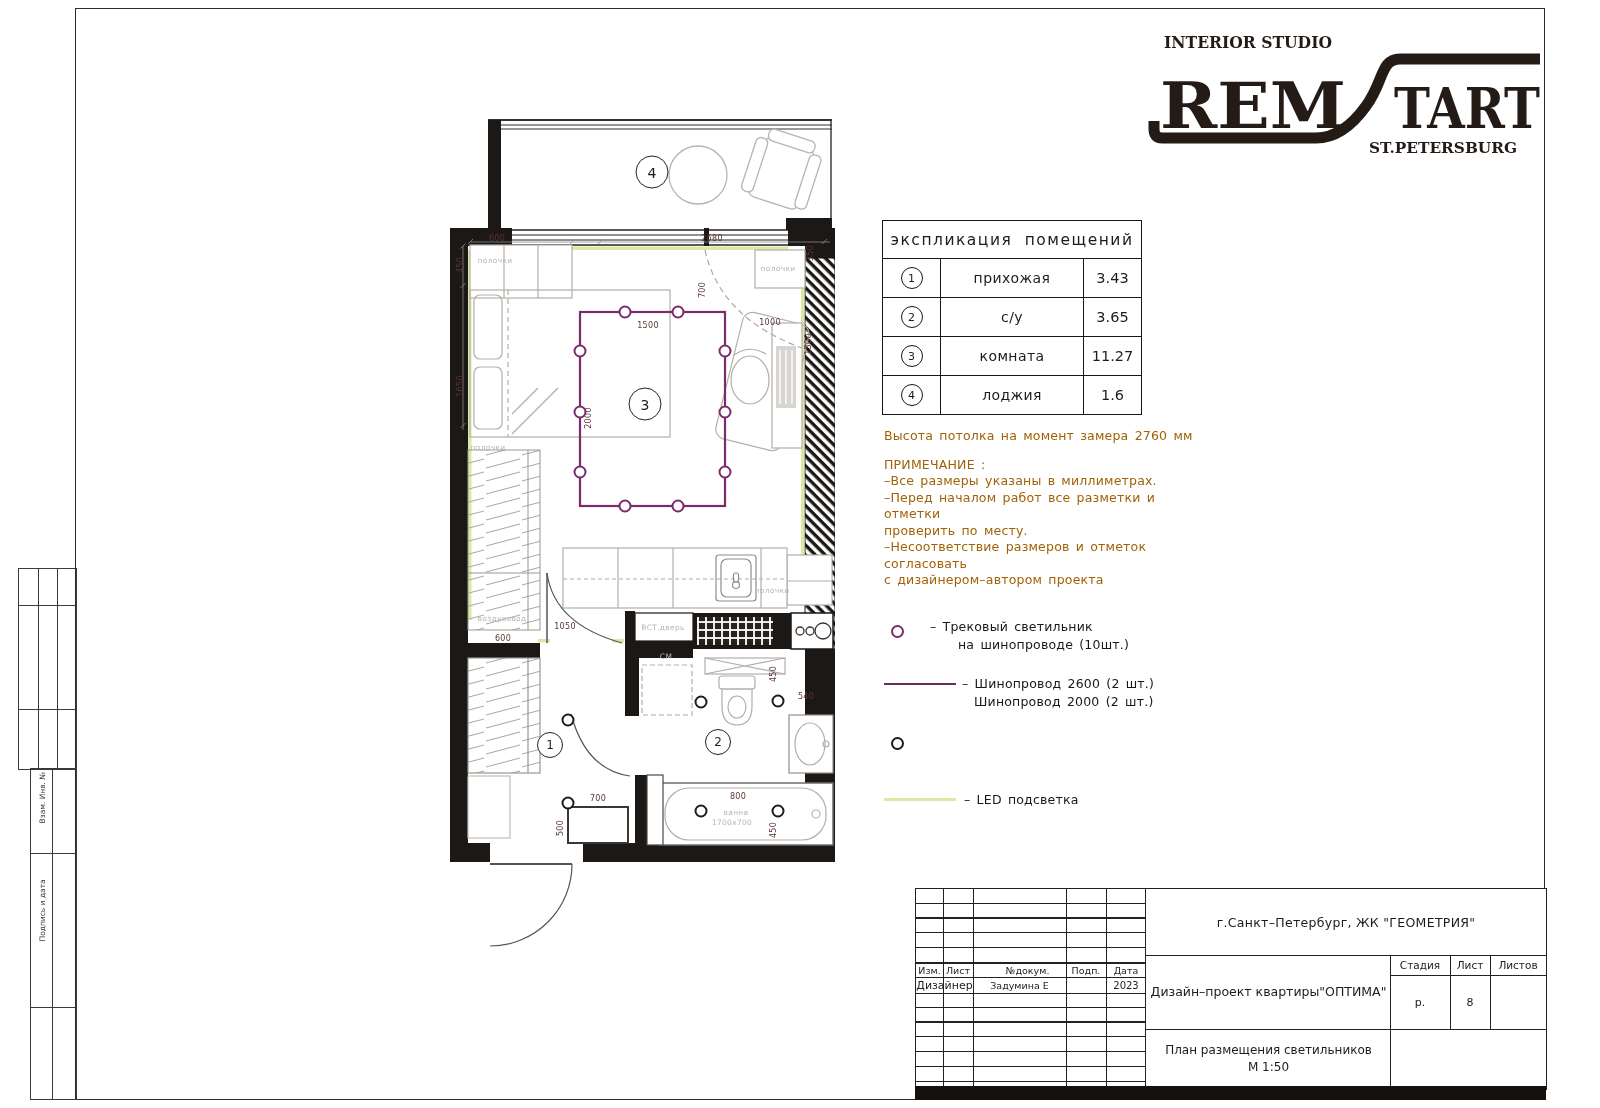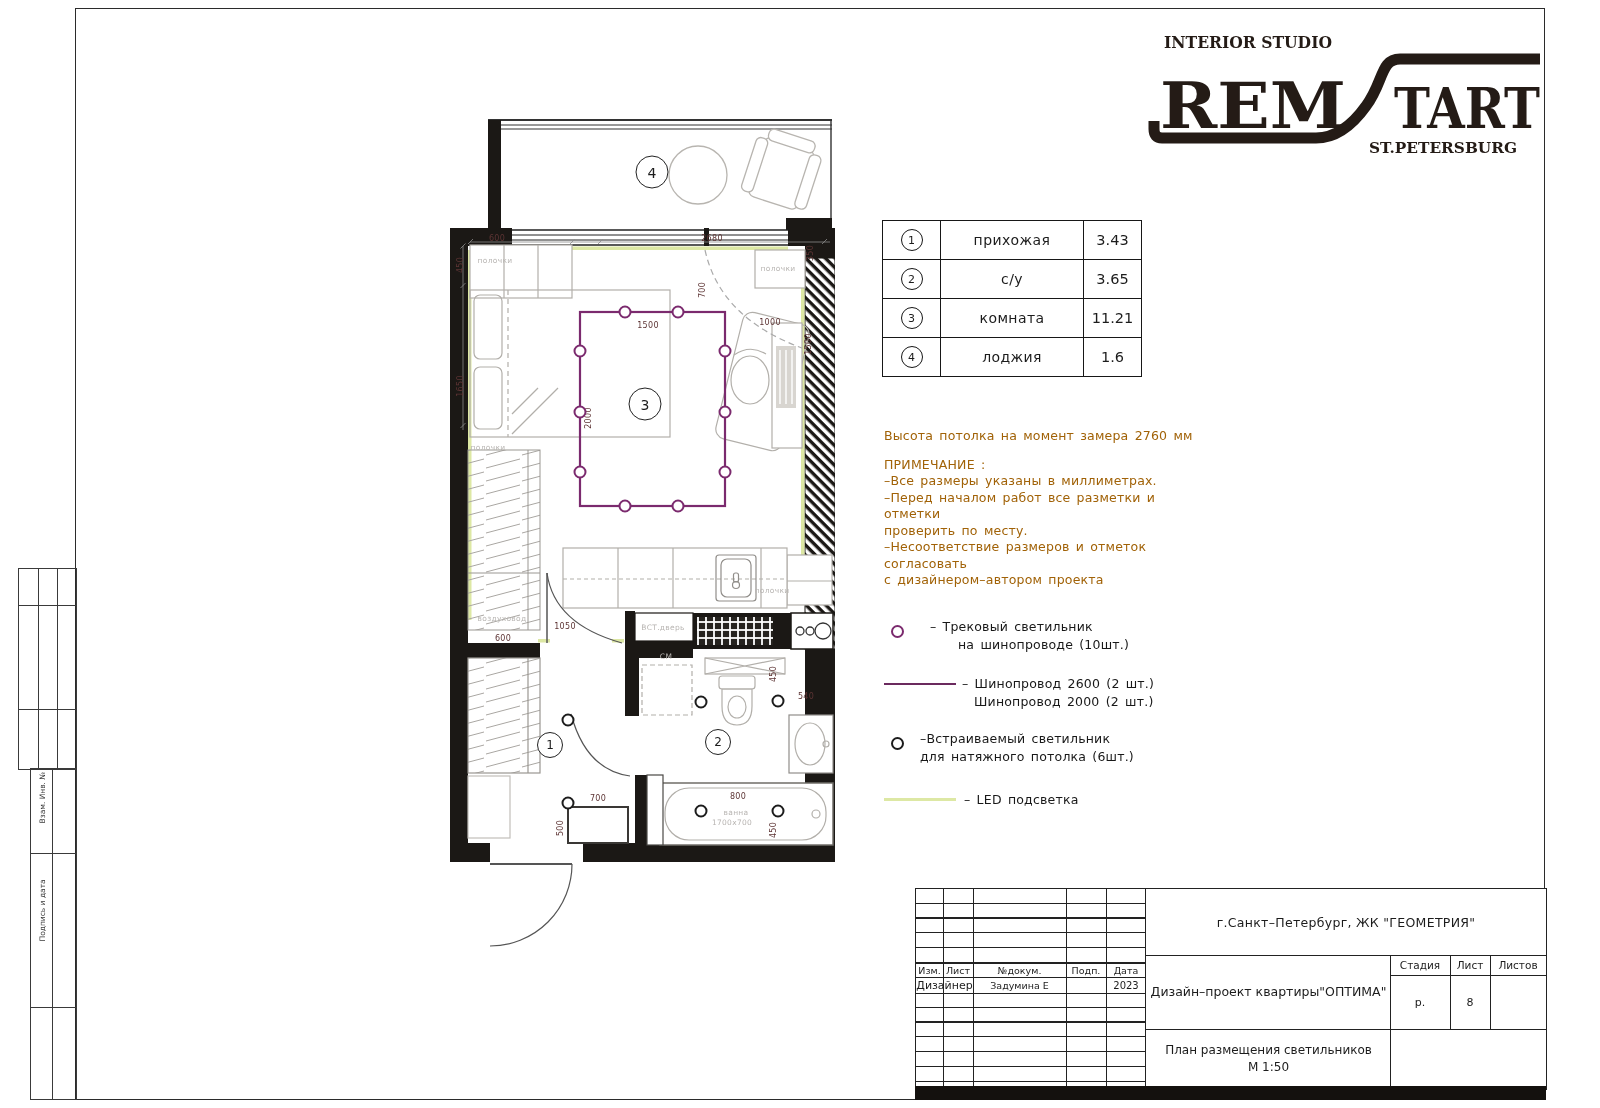--- a/index.html
+++ b/index.html
@@ -316,40 +316,41 @@
         <div class="slight" style="left: 251px; top: 693px;"></div>
         <div class="slight" style="left: 328px; top: 693px;"></div>
         <div class="room-marker" style="left: 100px; top: 627px;">1</div>
         <div class="room-marker" style="left: 268px; top: 624px;">2</div>
         <div class="room-marker big" style="left: 195px; top: 286px;">3</div>
         <div class="room-marker big" style="left: 202px; top: 54px;">4</div>
       </div>
   </div>
 
   <div class="expl">
+    <div class="expl-title">экспликация помещений</div>
     <div class="expl-row">
       <div class="expl-num">
           <span class="numcirc">1</span>
         </div>
       <div class="expl-name">прихожая</div>
       <div class="expl-area">3.43</div>
     </div>
     <div class="expl-row">
       <div class="expl-num">
           <span class="numcirc">2</span>
         </div>
       <div class="expl-name">с/у</div>
       <div class="expl-area">3.65</div>
     </div>
     <div class="expl-row">
       <div class="expl-num">
           <span class="numcirc">3</span>
         </div>
       <div class="expl-name">комната</div>
-      <div class="expl-area">11.21</div>
+      <div class="expl-area">11.27</div>
     </div>
     <div class="expl-row">
       <div class="expl-num">
           <span class="numcirc">4</span>
         </div>
       <div class="expl-name">лоджия</div>
       <div class="expl-area">1.6</div>
     </div>
   </div>
 
@@ -367,42 +368,38 @@
   <div class="legend-item" style="left:930px;top:618px;">
     <div>–    Трековый светильник</div>
     <div style="padding-left:28px;">на шинопроводе   (10шт.)</div>
   </div>
   <span class="sym-line busbar abs" style="left:884px;top:683px;"></span>
   <div class="legend-item" style="left:962px;top:675px;">
     <div>– Шинопровод 2600 (2 шт.)</div>
     <div style="padding-left:12px;">Шинопровод 2000 (2 шт.)</div>
   </div>
   <span class="sym-ring spot abs" style="left:891px;top:737px;"></span>
-  <div class="legend-item" style="left:920px;top:730px;">
-    <div>–Встраиваемый светильник</div>
-    <div>для натяжного потолка   (6шт.)</div>
-  </div>
   <span class="sym-line led abs" style="left:884px;top:798px;"></span>
   <div class="legend-item" style="left:964px;top:791px;">
     <div>– LED подсветка</div>
   </div>
 
   <div class="tb">
     <div class="striped" style="top:0;height:74px;"></div>
     <div class="striped" style="top:104px;height:96px;"></div>
     <div class="line" style="left:27px;top:0;height:200px;border-left:1.4px solid #222;"></div>
     <div class="line" style="left:57px;top:0;height:200px;border-left:1.4px solid #222;"></div>
     <div class="line" style="left:150px;top:0;height:200px;border-left:1.4px solid #222;"></div>
     <div class="line" style="left:190px;top:0;height:200px;border-left:1.4px solid #222;"></div>
     <div class="line" style="left:0;top:74px;width:229px;border-top:1.4px solid #222;"></div>
     <div class="line" style="left:0;top:88px;width:229px;border-top:1.4px solid #222;"></div>
     <div class="line" style="left:0;top:104px;width:229px;border-top:1.4px solid #222;"></div>
     <div class="txt" style="left:0;top:74px;width:27px;height:14px;font-size:9.5px;">Изм.</div>
     <div class="txt" style="left:27px;top:74px;width:30px;height:14px;font-size:9.5px;">Лист</div>
-    <div class="txt" style="left:57px;top:74px;width:93px;height:14px;font-size:9.5px;">№докум.</div>
+    <div class="txt" style="left:57px;top:74px;width:93px;height:14px;font-size:9.5px;padding-left:8px;">№докум.</div>
     <div class="txt" style="left:150px;top:74px;width:40px;height:14px;font-size:9.5px;">Подп.</div>
     <div class="txt" style="left:190px;top:74px;width:40px;height:14px;font-size:9.5px;">Дата</div>
     <div class="txt" style="left:0;top:88px;width:57px;height:16px;font-size:11px;">Дизайнер</div>
     <div class="txt" style="left:57px;top:88px;width:93px;height:16px;font-size:9.5px;">Задумина Е</div>
     <div class="txt" style="left:190px;top:88px;width:40px;height:16px;font-size:10px;">2023</div>
 
     <div class="line" style="left:229px;top:0;height:200px;border-left:1.6px solid #222;"></div>
     <div class="txt" style="left:230px;top:0;width:400px;height:66px;font-size:12.5px;letter-spacing:.3px;">г.Санкт–Петербург,  ЖК  "ГЕОМЕТРИЯ"</div>
     <div class="line" style="left:229px;top:66px;width:401px;border-top:1.6px solid #222;"></div>
     <div style="position:absolute;left:230px;top:66px;width:245px;height:74px;display:flex;flex-direction:row;align-items:center;justify-content:center;font-size:12.5px;line-height:18px;">

